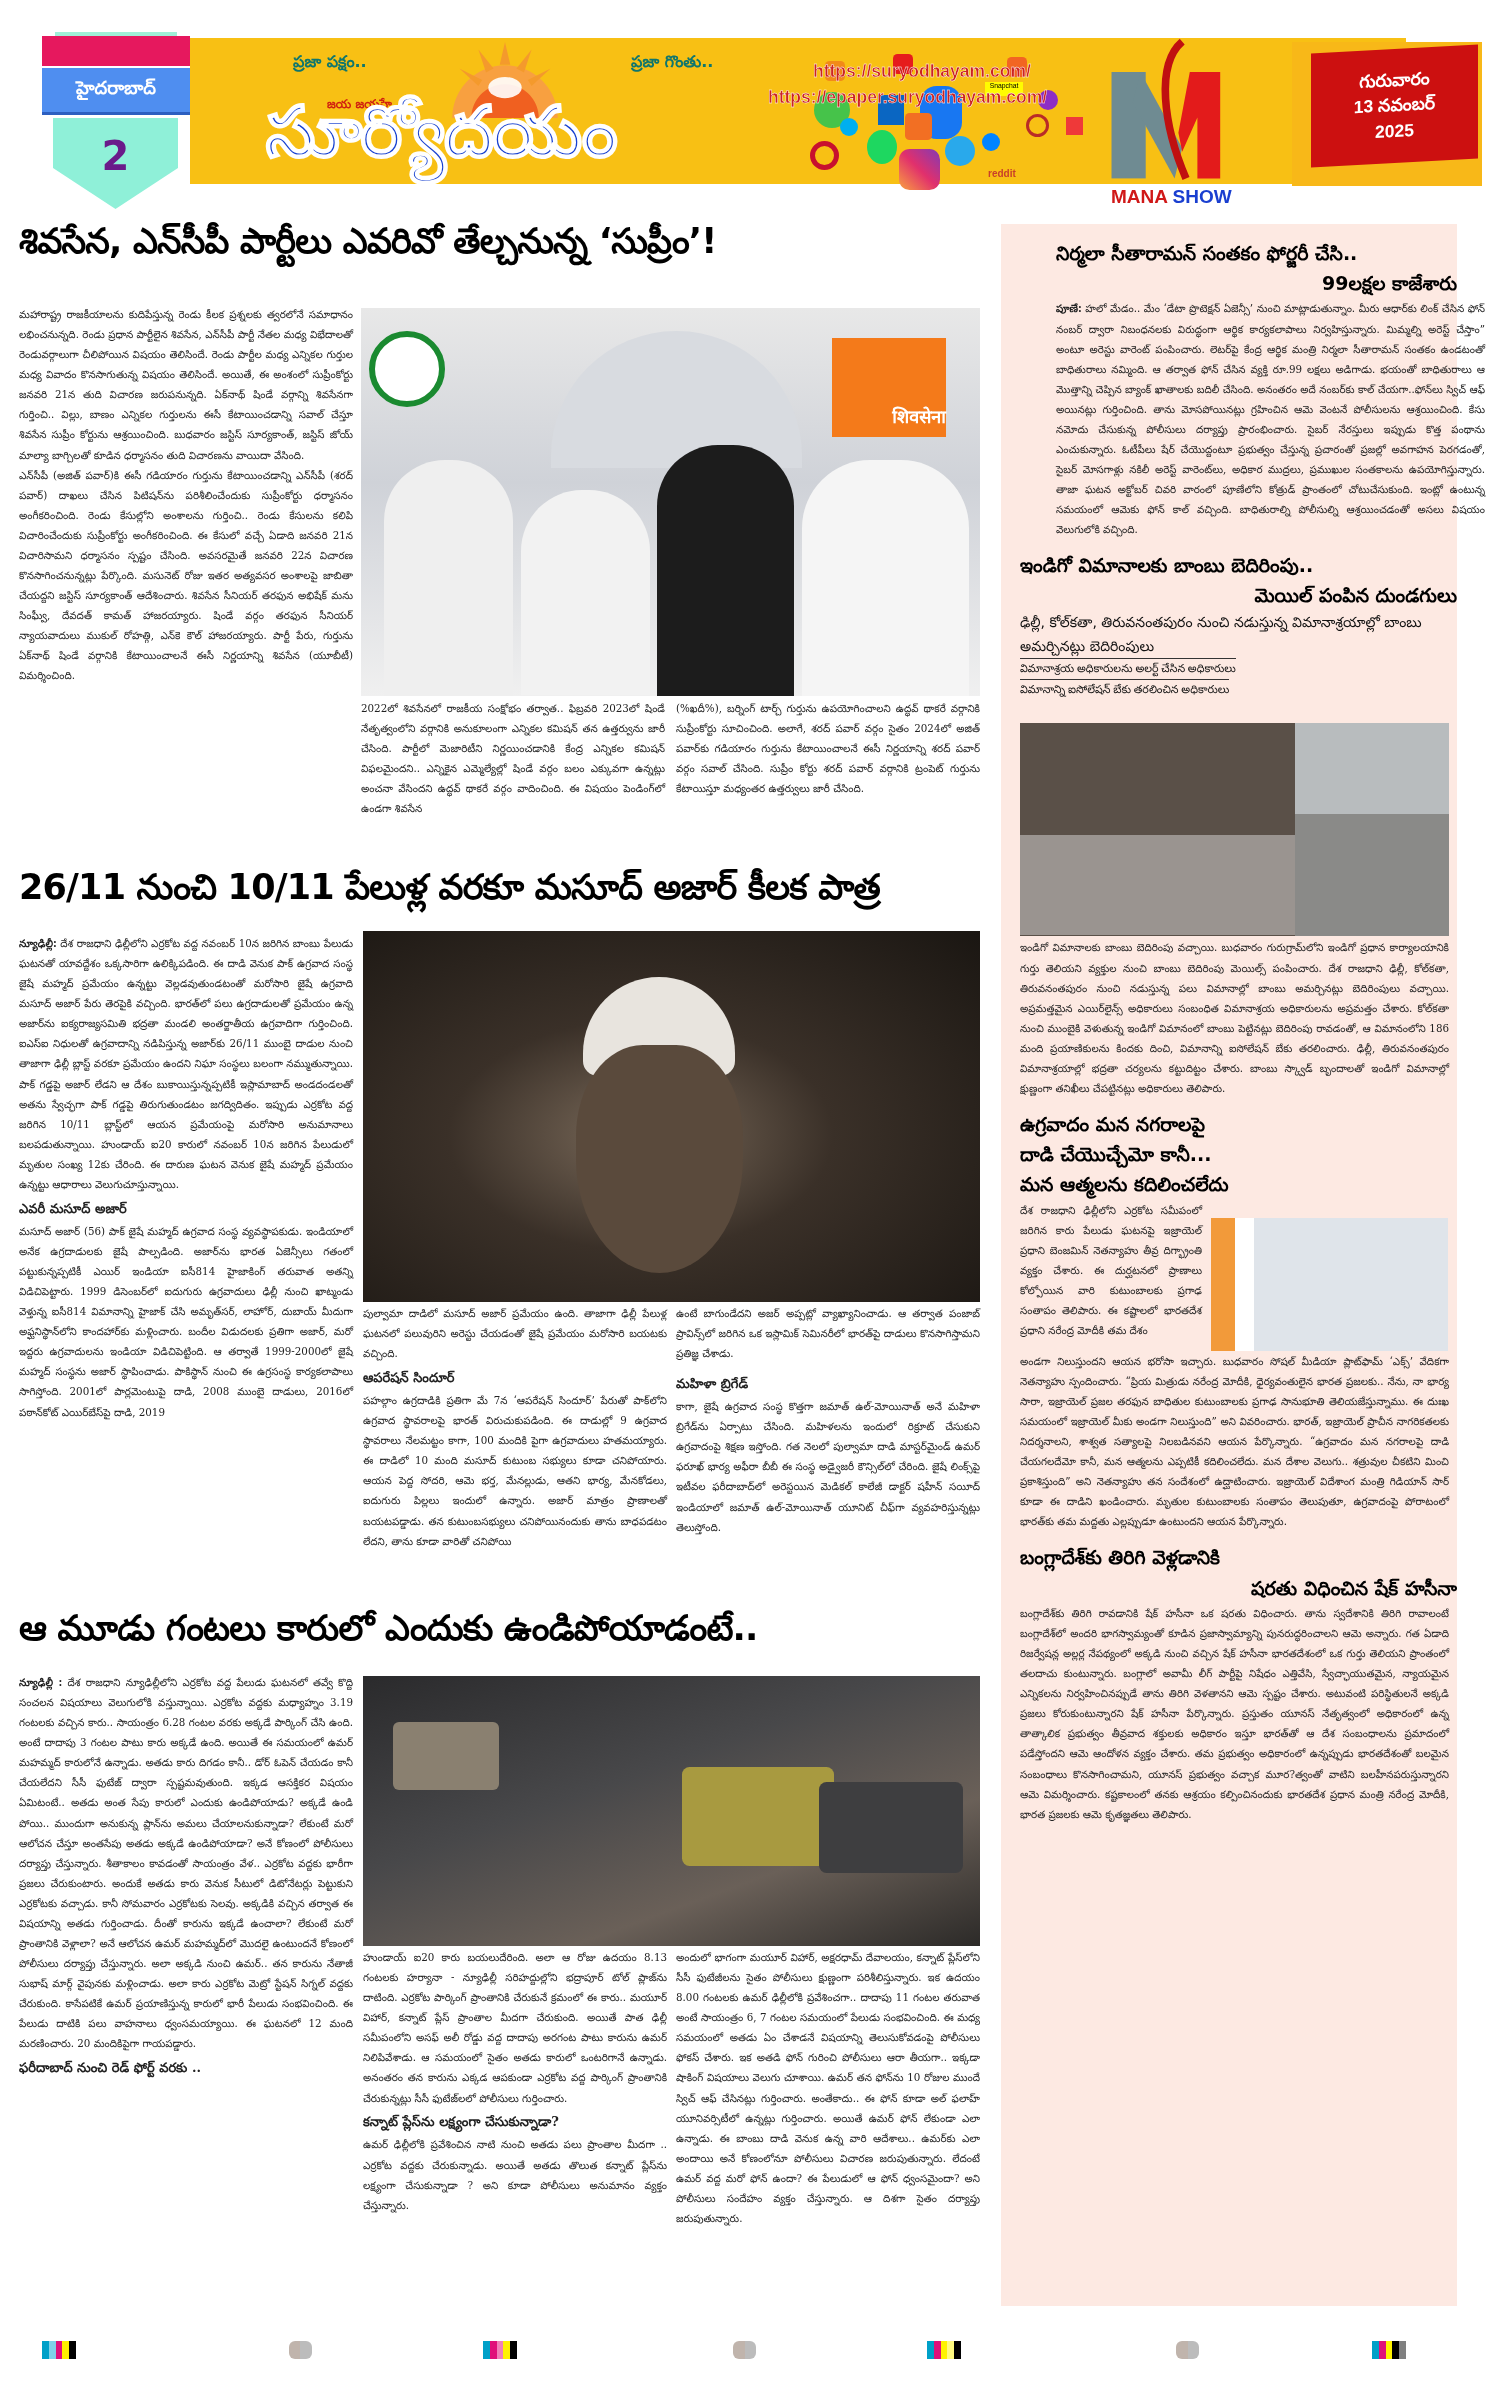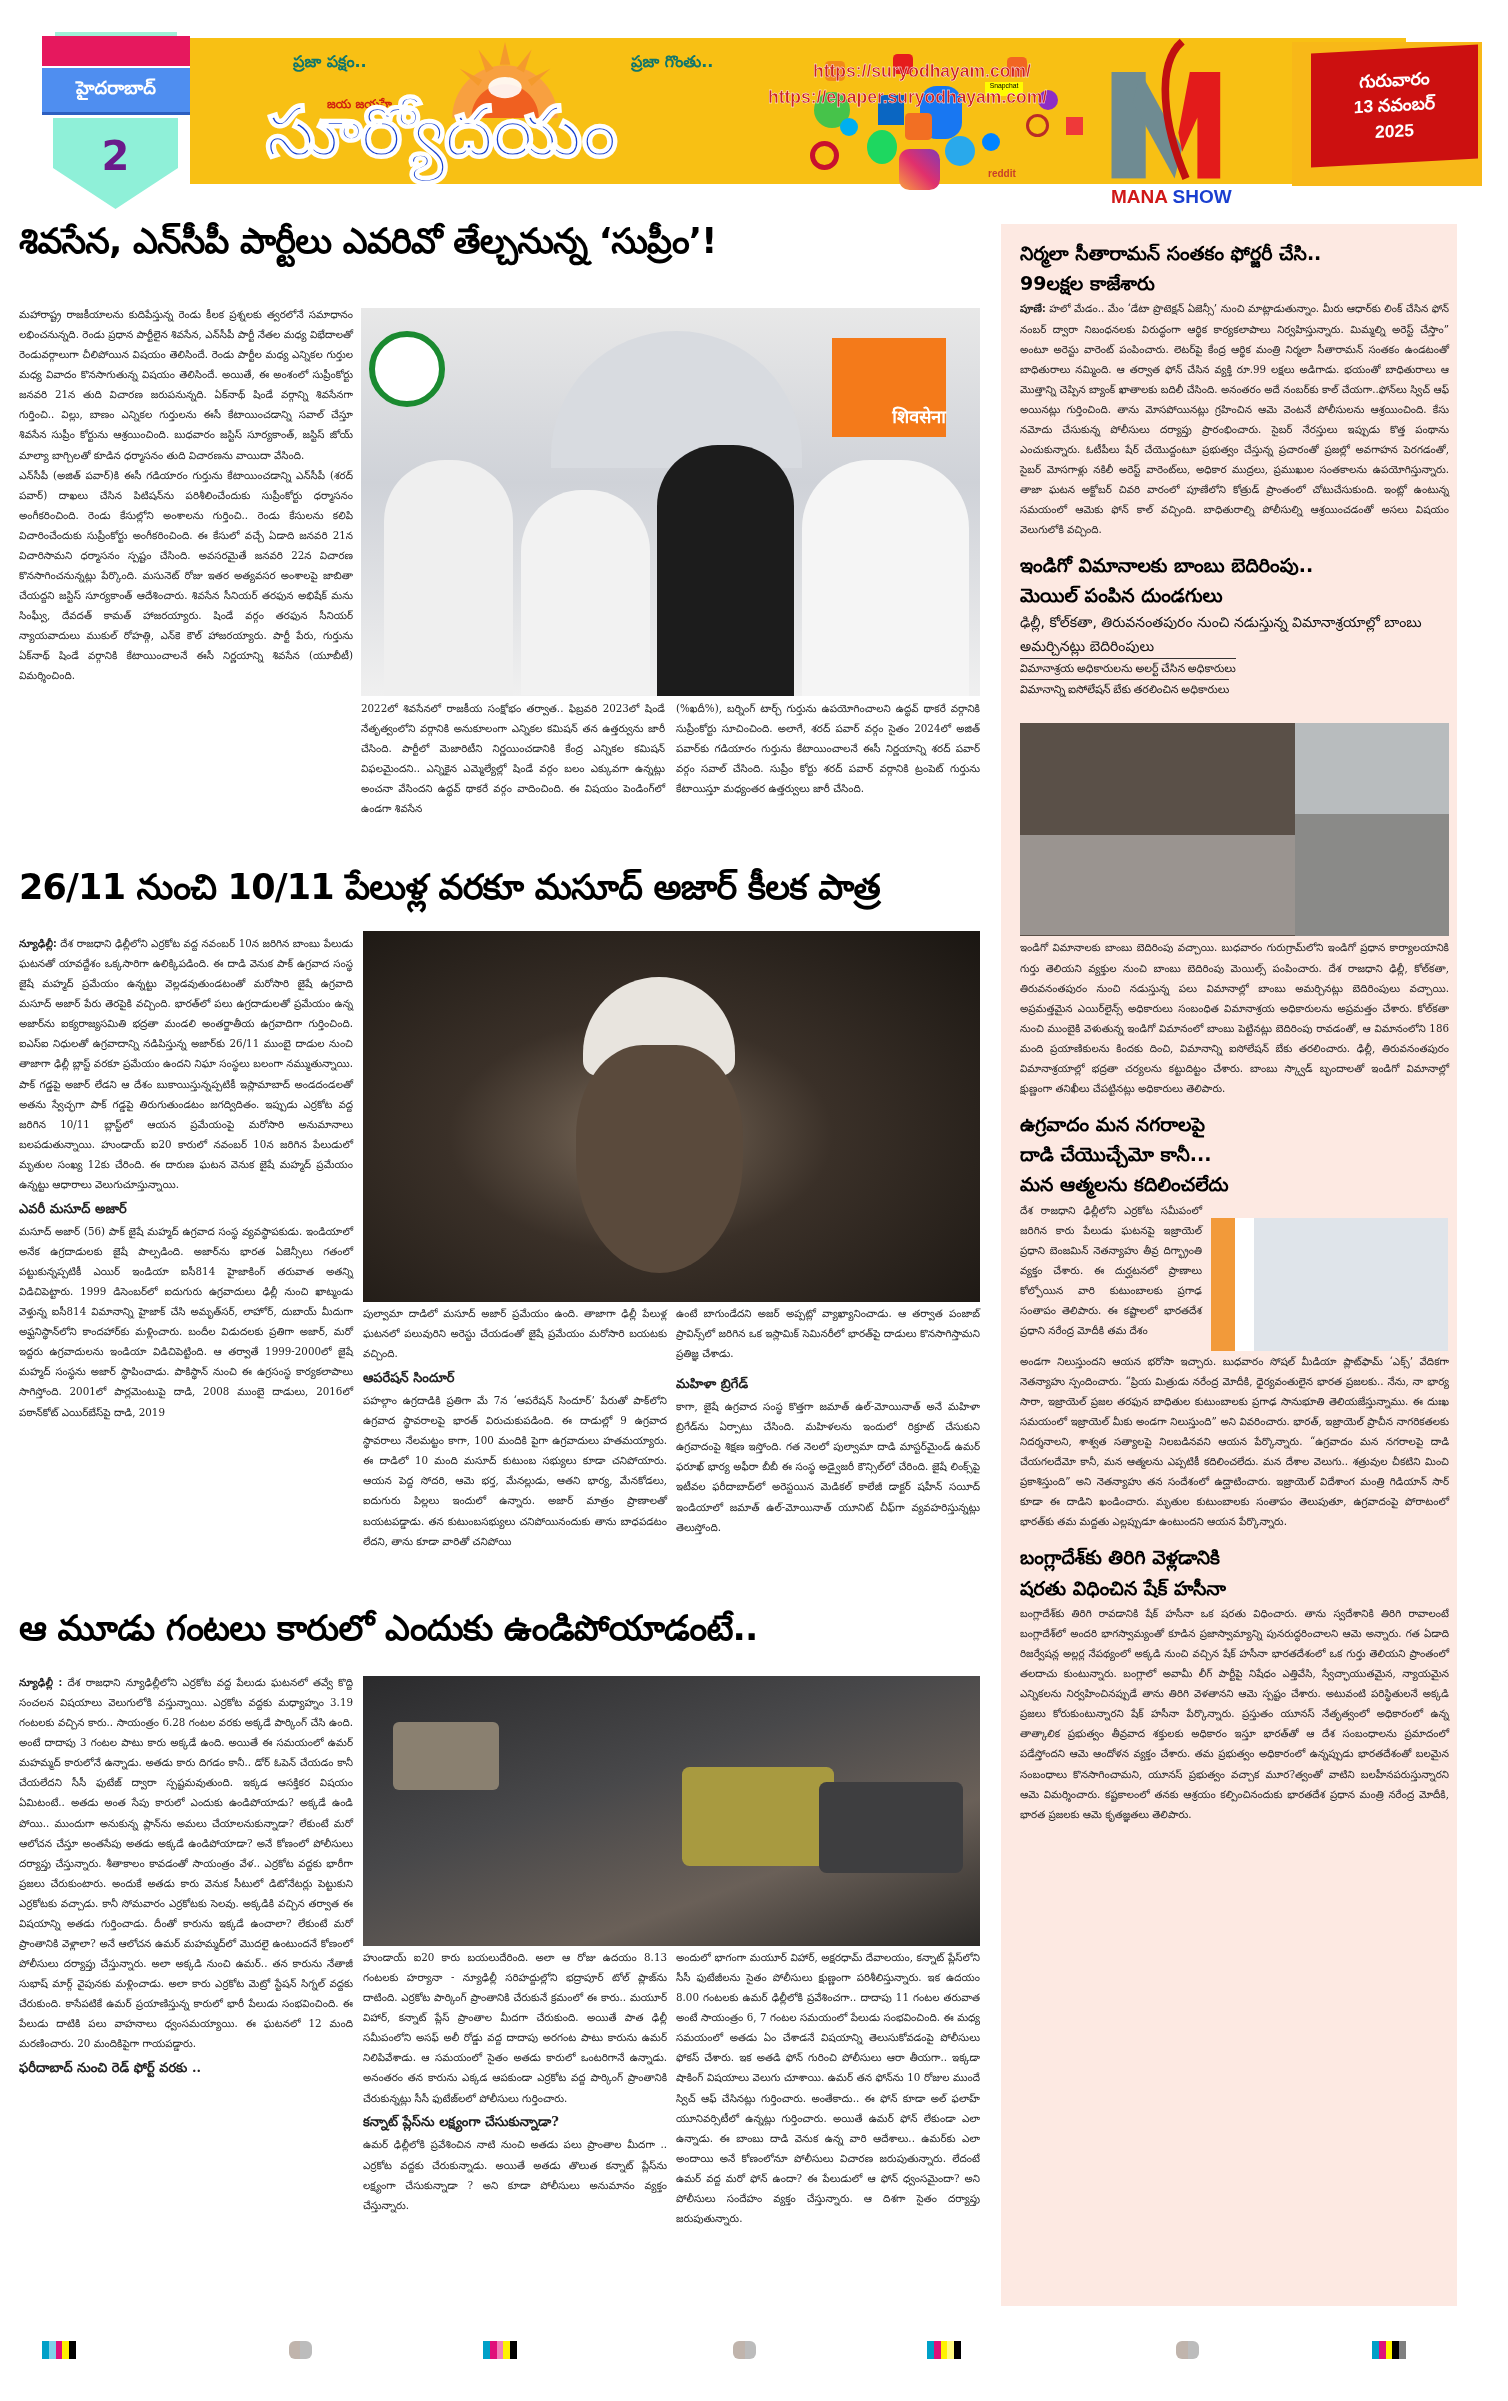--- a/index.html
+++ b/index.html
@@ -22,21 +22,21 @@
   .mana-text { left: 1111px; top: 186px; font-size: 19px; font-weight: bold; font-family: "Liberation Sans", sans-serif; }
   .date-box { left: 1311px; top: 49px; width: 167px; height: 114px; background: #cc1010; color: #fff; display: flex; flex-direction: column; align-items: center; justify-content: center; font-size: 17.5px; font-weight: bold; line-height: 1.45; font-family: "Liberation Sans", sans-serif; transform: skewY(-3deg); }
   
   .h1 { font-weight: 900; font-size: 35px; letter-spacing: -0.8px; line-height: 1.2; color: #000; }
   .body-text { font-family: "DejaVu Serif", serif; font-size: 10.3px; line-height: 1.95; text-align: justify; color: #222; }
   .sub-h { font-weight: bold; font-size: 13px; margin-top: 1.5px; }
   .photo { background: #888; overflow: hidden; }
   
   .side { left: 1001px; top: 224px; width: 456px; height: 2082px; background: #fde9e2; padding: 0 0 0 19px; }
   .side-h { font-weight: 900; font-size: 19px; line-height: 1.6; color: #000; }
-  .side-h2 { font-weight: 900; font-size: 19px; line-height: 1.6; color: #000; }
+  .side-h2 { font-weight: 900; font-size: 19px; line-height: 1.6; color: #000; text-align: right; }
   .side-text { font-family: "DejaVu Serif", serif; font-size: 10.3px; line-height: 1.95; text-align: justify; width: 429px; color: #222; }
   .bullet-line { font-size: 11px; line-height: 1.8; border-top: 0.8px solid #333; display: inline-block; font-family: Liberation Serif, serif; }
   .regmarks { top: 2341px; height: 18px; display: flex; gap: 0; }
   .reg { width: 6.8px; height: 18px; }
   .pill { top: 2341px; width: 23px; height: 18px; border-radius: 6px; background: linear-gradient(90deg,#c0b4ac 50%,#bcbcbc 50%); }
 </style>
 </head>
 <body>
 
 <div class="abs mast-band"></div>
@@ -157,21 +157,21 @@
   <div class="abs" style="left:456px;top:106px;width:144px;height:91px;background:#3e3e40;border-radius:7.6px;"></div>
 </div>
 <div class="abs body-text" style="left:363px;top:1947px;width:304px;">
   <p>హుండాయ్ ఐ20 కారు బయలుదేరింది. అలా ఆ రోజు ఉదయం 8.13 గంటలకు హర్యానా - న్యూఢిల్లీ సరిహద్దుల్లోని భద్రాపూర్ టోల్ ప్లాజ్‌ను దాటింది. ఎర్రకోట పార్కింగ్ ప్రాంతానికి చేరుకునే క్రమంలో ఈ కారు.. మయూర్ విహార్, కన్నాట్ ప్లేస్ ప్రాంతాల మీదగా చేరుకుంది. అయితే పాత ఢిల్లీ సమీపంలోని అసఫ్ అలీ రోడ్డు వద్ద దాదాపు అరగంట పాటు కారును ఉమర్ నిలిపివేశాడు. ఆ సమయంలో సైతం అతడు కారులో ఒంటరిగానే ఉన్నాడు. అనంతరం తన కారును ఎక్కడ ఆపకుండా ఎర్రకోట వద్ద పార్కింగ్ ప్రాంతానికి చేరుకున్నట్లు సీసీ ఫుటేజ్‌లలో పోలీసులు గుర్తించారు.</p>
   <div class="sub-h">కన్నాట్ ప్లేస్‌ను లక్ష్యంగా చేసుకున్నాడా?</div>
   <p>ఉమర్ ఢిల్లీలోకి ప్రవేశించిన నాటి నుంచి అతడు పలు ప్రాంతాల మీదగా .. ఎర్రకోట వద్దకు చేరుకున్నాడు. అయితే అతడు తొలుత కన్నాట్ ప్లేస్‌ను లక్ష్యంగా చేసుకున్నాడా ? అని కూడా పోలీసులు అనుమానం వ్యక్తం చేస్తున్నారు.</p>
 </div>
 <div class="abs body-text" style="left:676px;top:1947px;width:304px;">అందులో భాగంగా మయూర్ విహార్, అక్షరధామ్ దేవాలయం, కన్నాట్ ప్లేస్‌లోని సీసీ ఫుటేజీలను సైతం పోలీసులు క్షుణ్ణంగా పరిశీలిస్తున్నారు. ఇక ఉదయం 8.00 గంటలకు ఉమర్ ఢిల్లీలోకి ప్రవేశించగా.. దాదాపు 11 గంటల తరువాత అంటే సాయంత్రం 6, 7 గంటల సమయంలో పేలుడు సంభవించింది. ఈ మధ్య సమయంలో అతడు ఏం చేశాడనే విషయాన్ని తెలుసుకోవడంపై పోలీసులు ఫోకస్ చేశారు. ఇక అతడి ఫోన్ గురించి పోలీసులు ఆరా తీయగా.. ఇక్కడా షాకింగ్ విషయాలు వెలుగు చూశాయి. ఉమర్ తన ఫోన్‌ను 10 రోజుల ముందే స్విచ్ ఆఫ్ చేసినట్లు గుర్తించారు. అంతేకాదు.. ఈ ఫోన్ కూడా అల్ ఫలాహ్ యూనివర్సిటీలో ఉన్నట్లు గుర్తించారు. అయితే ఉమర్ ఫోన్ లేకుండా ఎలా ఉన్నాడు. ఈ బాంబు దాడి వెనుక ఉన్న వారి ఆదేశాలు.. ఉమర్‌కు ఎలా అందాయి అనే కోణంలోనూ పోలీసులు విచారణ జరుపుతున్నారు. లేదంటే ఉమర్ వద్ద మరో ఫోన్ ఉందా? ఈ పేలుడులో ఆ ఫోన్ ధ్వంసమైందా? అని పోలీసులు సందేహం వ్యక్తం చేస్తున్నారు. ఆ దిశగా సైతం దర్యాప్తు జరుపుతున్నారు.</div>
 
 <div class="abs side">
-  <div style="padding-top:13.7px;">
+  <div style="padding-top:13.7px;margin-left:36px;">
     <div class="side-h">నిర్మలా సీతారామన్ సంతకం ఫోర్జరీ చేసి..</div>
     <div class="side-h2">99లక్షల కాజేశారు</div>
     <p class="side-text"><b>పూణే:</b> <span>హలో మేడం.. మేం ‘డేటా ప్రొటెక్షన్ ఏజెన్సీ’ నుంచి మాట్లాడుతున్నాం. మీరు ఆధార్‌కు లింక్ చేసిన ఫోన్ నంబర్ ద్వారా నిబంధనలకు విరుద్ధంగా ఆర్థిక కార్యకలాపాలు నిర్వహిస్తున్నారు. మిమ్మల్ని అరెస్ట్ చేస్తాం” అంటూ అరెస్టు వారెంట్ పంపించారు. లెటర్‌పై కేంద్ర ఆర్థిక మంత్రి నిర్మలా సీతారామన్ సంతకం ఉండటంతో బాధితురాలు నమ్మింది. ఆ తర్వాత ఫోన్ చేసిన వ్యక్తి రూ.99 లక్షలు అడిగాడు. భయంతో బాధితురాలు ఆ మొత్తాన్ని చెప్పిన బ్యాంక్ ఖాతాలకు బదిలీ చేసింది. అనంతరం అదే నంబర్‌కు కాల్ చేయగా..ఫోన్‌లు స్విచ్ ఆఫ్ అయినట్లు గుర్తించింది. తాను మోసపోయినట్లు గ్రహించిన ఆమె వెంటనే పోలీసులను ఆశ్రయించింది. కేసు నమోదు చేసుకున్న పోలీసులు దర్యాప్తు ప్రారంభించారు. సైబర్ నేరస్తులు ఇప్పుడు కొత్త పంథాను ఎంచుకున్నారు. ఓటీపీలు షేర్ చేయొద్దంటూ ప్రభుత్వం చేస్తున్న ప్రచారంతో ప్రజల్లో అవగాహన పెరగడంతో, సైబర్ మోసగాళ్లు నకిలీ అరెస్ట్ వారెంట్‌లు, అధికార ముద్రలు, ప్రముఖుల సంతకాలను ఉపయోగిస్తున్నారు. తాజా ఘటన అక్టోబర్ చివరి వారంలో పూణేలోని కోత్రుడ్ ప్రాంతంలో చోటుచేసుకుంది. ఇంట్లో ఉంటున్న సమయంలో ఆమెకు ఫోన్ కాల్ వచ్చింది. బాధితురాల్ని పోలీసుల్ని ఆశ్రయించడంతో అసలు విషయం వెలుగులోకి వచ్చింది.</span></p>
   </div>
   <div style="margin-top:10.6px;">
     <div class="side-h">ఇండిగో విమానాలకు బాంబు బెదిరింపు..</div>
     <div class="side-h2">మెయిల్ పంపిన దుండగులు</div>
     <div style="font-size:14px;line-height:1.7;width:429px;">ఢిల్లీ, కోల్‌కతా, తిరువనంతపురం నుంచి నడుస్తున్న విమానాశ్రయాల్లో బాంబు అమర్చినట్లు బెదిరింపులు</div>
     <div class="bullet-line">విమానాశ్రయ అధికారులను అలర్ట్ చేసిన అధికారులు</div><br>
     <div class="bullet-line">విమానాన్ని ఐసోలేషన్ బేకు తరలించిన అధికారులు</div>

